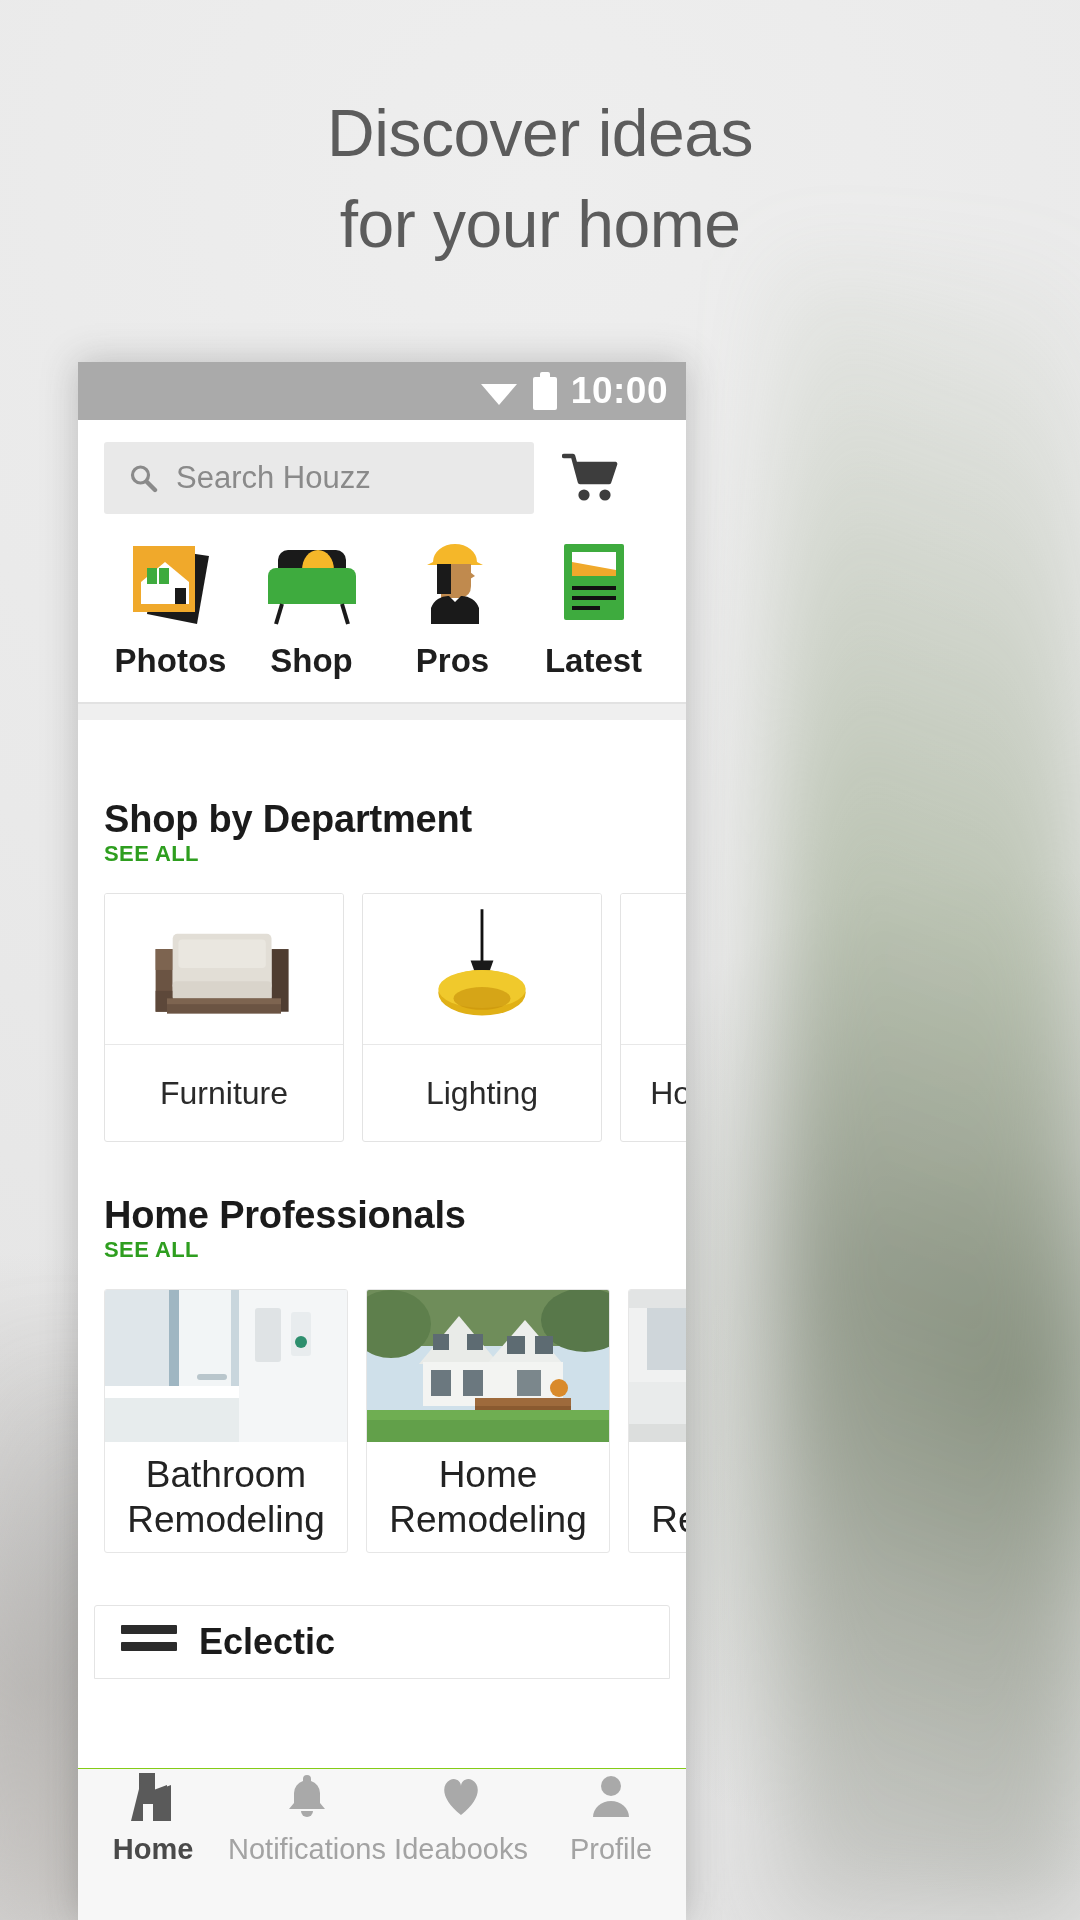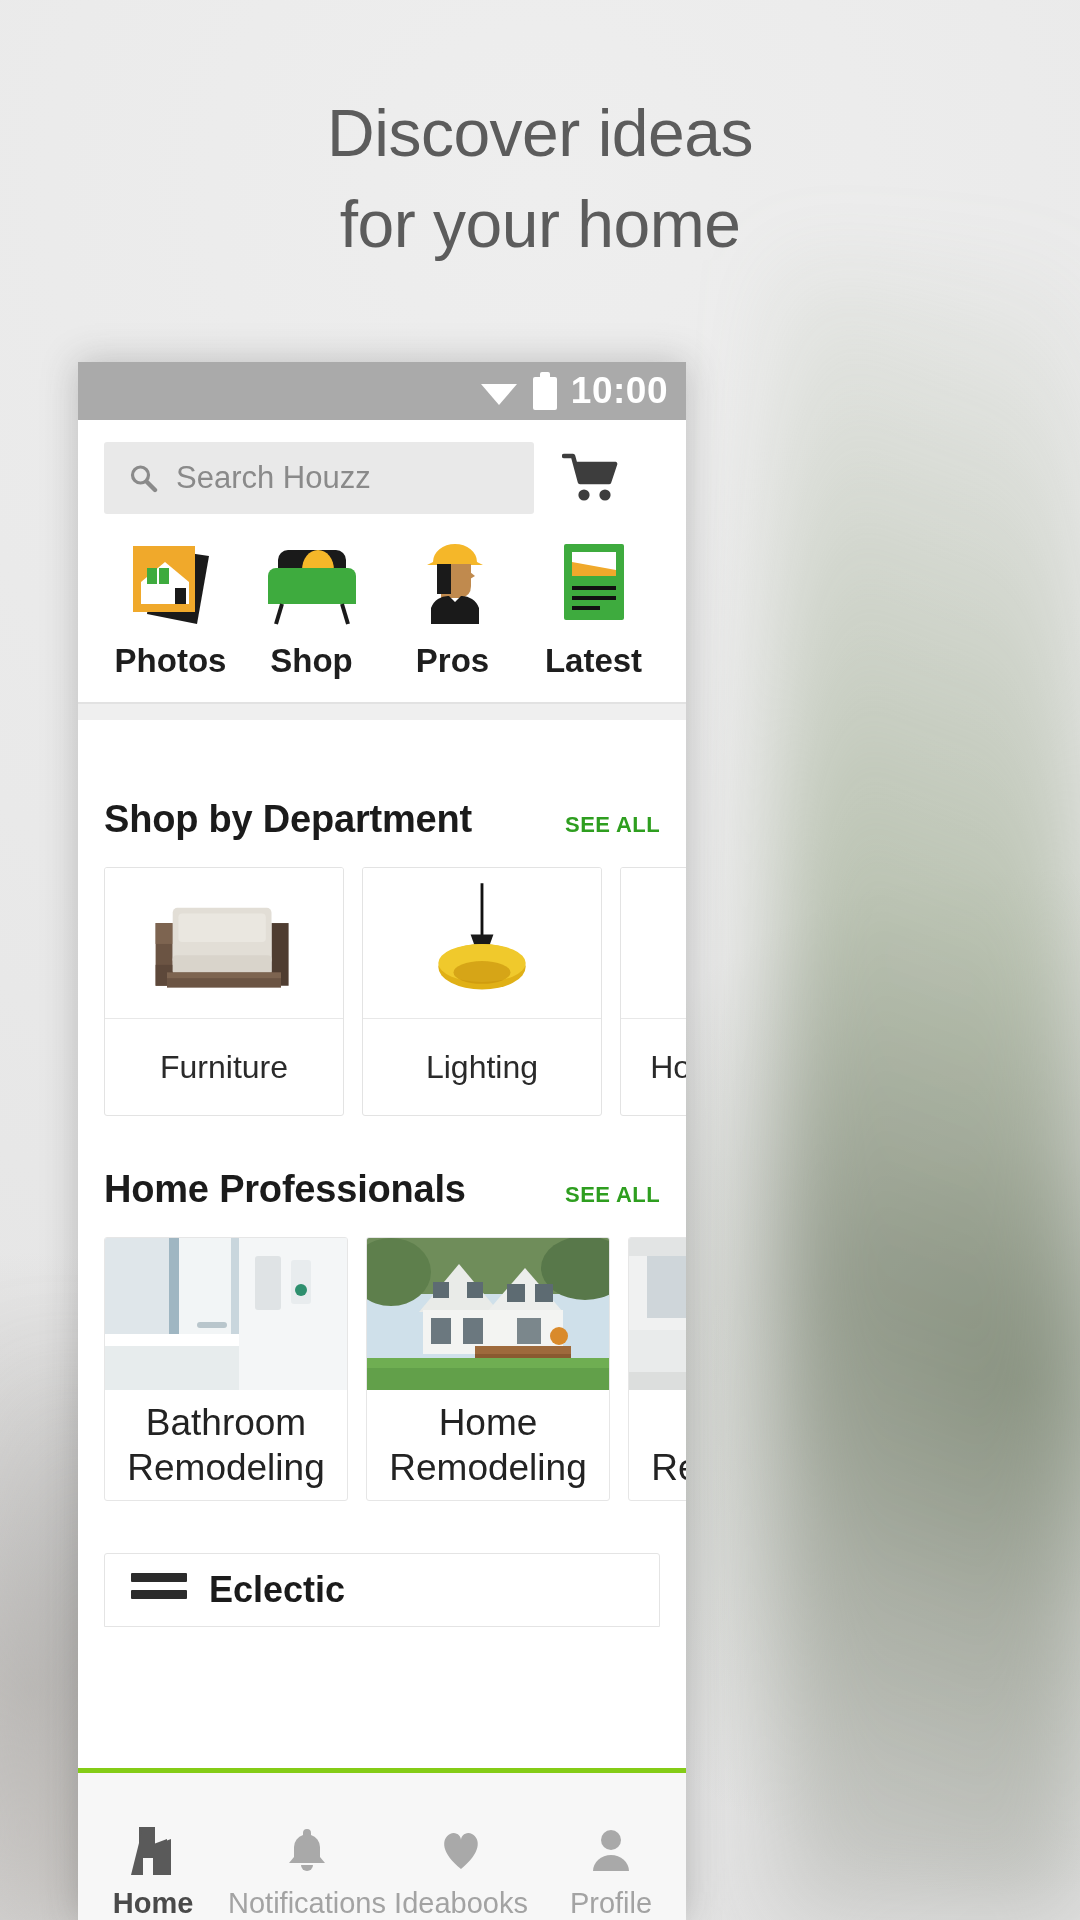--- a/index.html
+++ b/index.html
@@ -93,21 +93,21 @@
 
   .hdr-divider { height:2px; background:#e2e2e2; }
   .gap-strip { height:16px; background:#efefef; flex:none; }
 
   
   .body-scroll { flex:1; background:#fff; overflow:hidden; position:relative; }
   .white-pad { height:78px; background:#fff; }
 
   .section-head {
     display:flex; align-items:baseline; justify-content:space-between;
-    padding:0 26px; margin-bottom:26px;
+    padding:0 26px; margin-bottom:26px;flex-direction:column;
   }
   .section-title { font-size:38px; font-weight:700; color:#1b1b1b; letter-spacing:-0.2px; }
   .see-all { font-size:22px; font-weight:700; color:#2e9e1f; letter-spacing:0.4px; }
 
   
   .carousel { display:flex; gap:18px; padding:0 26px; }
   .dept-card {
     width:240px; flex:none; background:#fff;
     border:1px solid #e3e3e3; border-radius:3px; overflow:hidden;
   }
@@ -126,33 +126,33 @@
   .pro-img { height:152px; position:relative; overflow:hidden; }
   .pro-name {
     min-height:110px; display:flex; align-items:center; justify-content:center;
     text-align:center; font-size:37px; color:#232323; padding:10px 8px; line-height:1.22;
   }
 
   .section-gap { height:52px; }
 
   
   .peek-card {
-    margin:0 26px; border:1px solid #e4e4e4; border-top-left-radius:3px; border-top-right-radius:3px;
+    margin:0 16px; border:1px solid #e4e4e4; border-top-left-radius:3px; border-top-right-radius:3px;
     height:74px; background:#fff; display:flex; align-items:center; gap:22px; padding:4px 26px;
     position:relative; overflow:hidden;
   }
   .peek-lines { width:56px; flex:none; }
   .peek-lines i { display:block; height:9px; background:#2b2b2b; border-radius:1px; margin-bottom:8px; }
   .peek-text { font-size:36px; font-weight:700; color:#1b1b1b; }
 
   
   .bottom-nav {
     position:absolute; left:0; right:0; bottom:0; height:152px;
-    background:#f7f7f7; border-top:5px solid #84cc16;
-    display:flex; align-items:flex-end; z-index:6;
+    background:#f7f7f7; border-top:1px solid #84cc16;
+    display:flex; align-items:flex-start; z-index:6;
   }
   .nav-item { flex:1; display:flex; flex-direction:column; align-items:center; gap:12px; }
   .nav-ico { width:52px; height:52px; display:flex; align-items:center; justify-content:center; }
   .nav-label { font-size:29px; }
   .nav-item.active .nav-label { color:#4a4a4a; font-weight:700; }
   .nav-item .nav-label { color:#a3a3a3; }
 </style>
 </head>
 <body>
 

